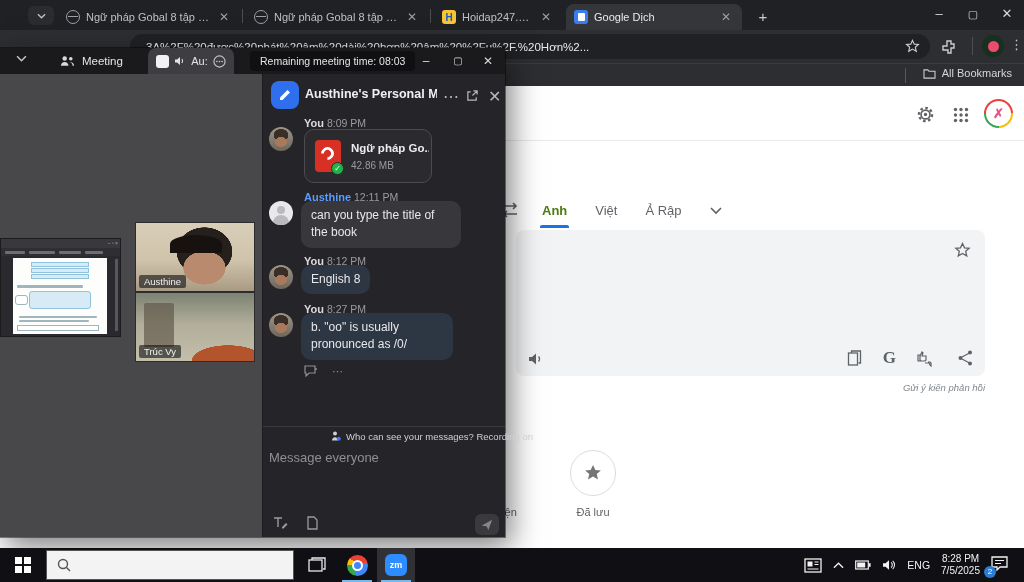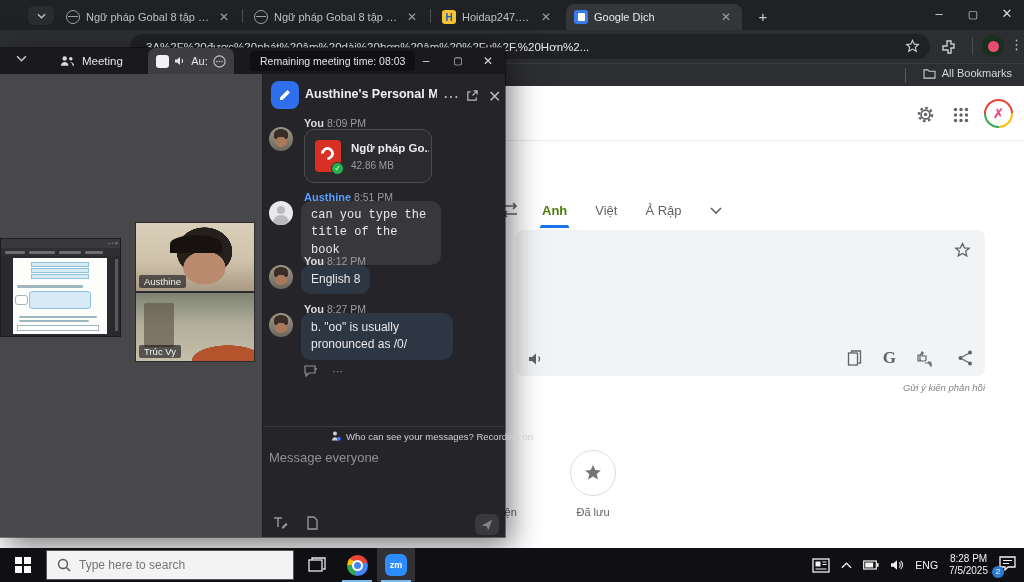--- a/index.html
+++ b/index.html
@@ -123,21 +123,21 @@
   .winlogo { display:grid; grid-template-columns:7px 7px; grid-template-rows:7px 7px; gap:1.5px; }
   .winlogo i { background:#fdfdfd; }
   #tb-search { position:absolute; left:46px; top:2px; width:248px; height:30px; background:#f3f3f3; border:1px solid #555; display:flex; align-items:center; gap:8px; padding:0 10px; }
   #tb-search input { border:none; outline:none; background:transparent; font-size:12px; color:#444; width:190px; font-family:"Liberation Sans",sans-serif; }
   .tb-app { position:absolute; top:0; width:38px; height:34px; display:flex; align-items:center; justify-content:center; }
   .tb-app.running::after { content:""; position:absolute; left:4px; right:4px; bottom:0; height:2px; background:#76b9ed; }
   .tb-app.focused { background:rgba(255,255,255,.14); }
   .chrome-ball { width:21px; height:21px; border-radius:50%; background:conic-gradient(from -45deg, #ea4335 0 33%, #4285f4 0 66%, #34a853 0 88%, #fbbc05 0); position:relative; }
   .chrome-ball::before { content:""; position:absolute; inset:5px; background:#4285f4; border:2px solid #fff; border-radius:50%; }
   .zm-ball { width:22px; height:22px; border-radius:6px; background:#2d8cff; color:#fff; font-size:9px; font-weight:bold; display:flex; align-items:center; justify-content:center; }
-  #tray { position:absolute; right:0; top:0; height:34px; display:flex; align-items:center; gap:11px; padding-right:8px; color:#f2f2f2; }
+  #tray { position:absolute; right:0; top:0; height:34px; display:flex; align-items:center; gap:11px; padding-right:16px; color:#f2f2f2; }
   #tb-clock { text-align:center; font-size:10px; line-height:12px; }
   #notif { position:relative; }
   #notif .badge { position:absolute; left:-7px; bottom:-3px; min-width:12px; height:12px; background:#2b7cd3; border-radius:6px; color:#fff; font-size:8px; line-height:12px; text-align:center; padding:0 2px; }
   #tb-lang { font-size:10.5px; }
 </style>
 </head>
 <body>
 
 <div id="screen">
 
@@ -375,24 +375,24 @@
       <div id="filecard">
         <div id="pdf-ic">
             <div class="loop"></div>
           </div>
         <div id="pdf-check">✓</div>
         <div id="file-name">Ngữ pháp Go...</div>
         <div id="file-size">42.86 MB</div>
       </div>
 
       <div class="sender-row" style="top:117px;">
-        <b class="blue">Austhine</b> <span>8:51 PM</span>
+        <b class="blue">Austhine</b> <span>12:11 PM</span>
       </div>
       <div class="msg-avatar av-them" style="top:127px;"></div>
-      <div class="bubble bub-them" style="top:127px; width:140px;font-family:Liberation Mono, monospace;">can you type the title of the book</div>
+      <div class="bubble bub-them" style="top:127px; width:160px;">can you type the title of the book</div>
 
       <div class="sender-row" style="top:181px;">
         <b>You</b> <span>8:12 PM</span>
       </div>
       <div class="msg-avatar av-you" style="top:191px;"></div>
       <div class="bubble bub-you" style="top:191px;">English 8</div>
 
       <div class="sender-row" style="top:229px;">
         <b>You</b> <span>8:27 PM</span>
       </div>
@@ -440,21 +440,20 @@
           <i></i>
           <i></i>
           <i></i>
         </span>
     </div>
     <div id="tb-search">
       <svg width="14" height="14" viewBox="0 0 14 14">
           <circle cx="6" cy="6" r="4.5" fill="none" stroke="#555" stroke-width="1.4"></circle>
           <path d="M9.5 9.5L13 13" stroke="#555" stroke-width="1.4"></path>
         </svg>
-      <input type="text" placeholder="Type here to search" style="">
     </div>
     <div class="tb-app" style="left:298px;">
       <svg width="18" height="16" viewBox="0 0 18 16">
           <rect x="1" y="3" width="13" height="11" fill="none" stroke="#e8e8e8" stroke-width="1.3"></rect>
           <path d="M4 3V1h13v11h-2" fill="none" stroke="#e8e8e8" stroke-width="1.3"></path>
         </svg>
     </div>
     <div class="tb-app running" style="left:338px;">
       <div class="chrome-ball"></div>
     </div>

